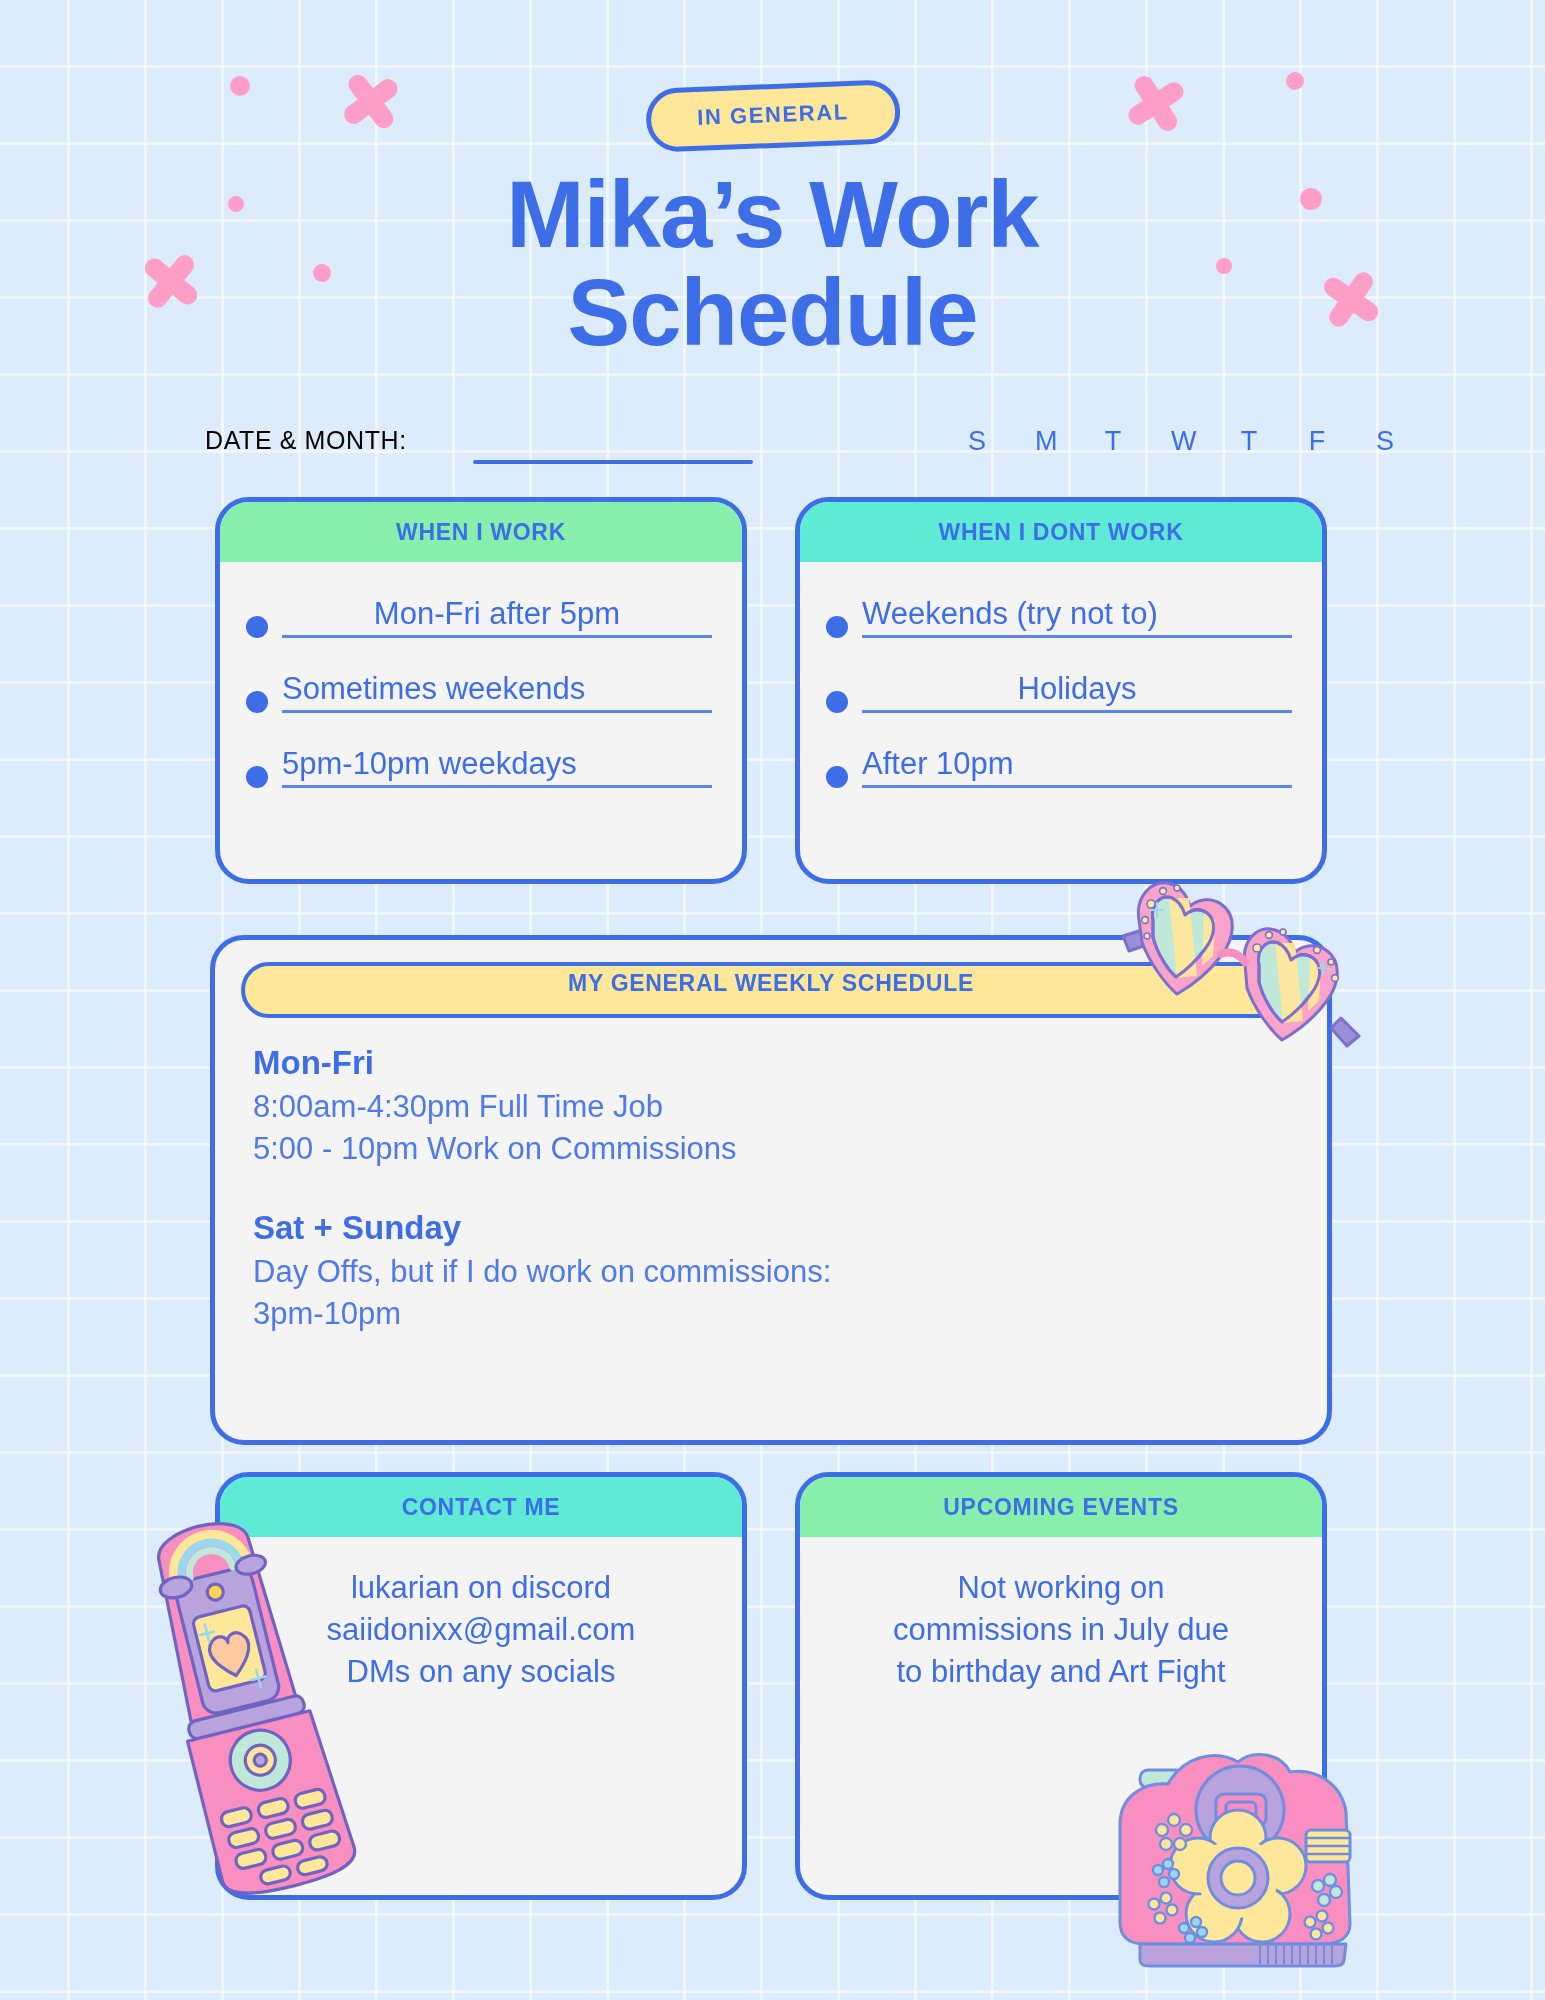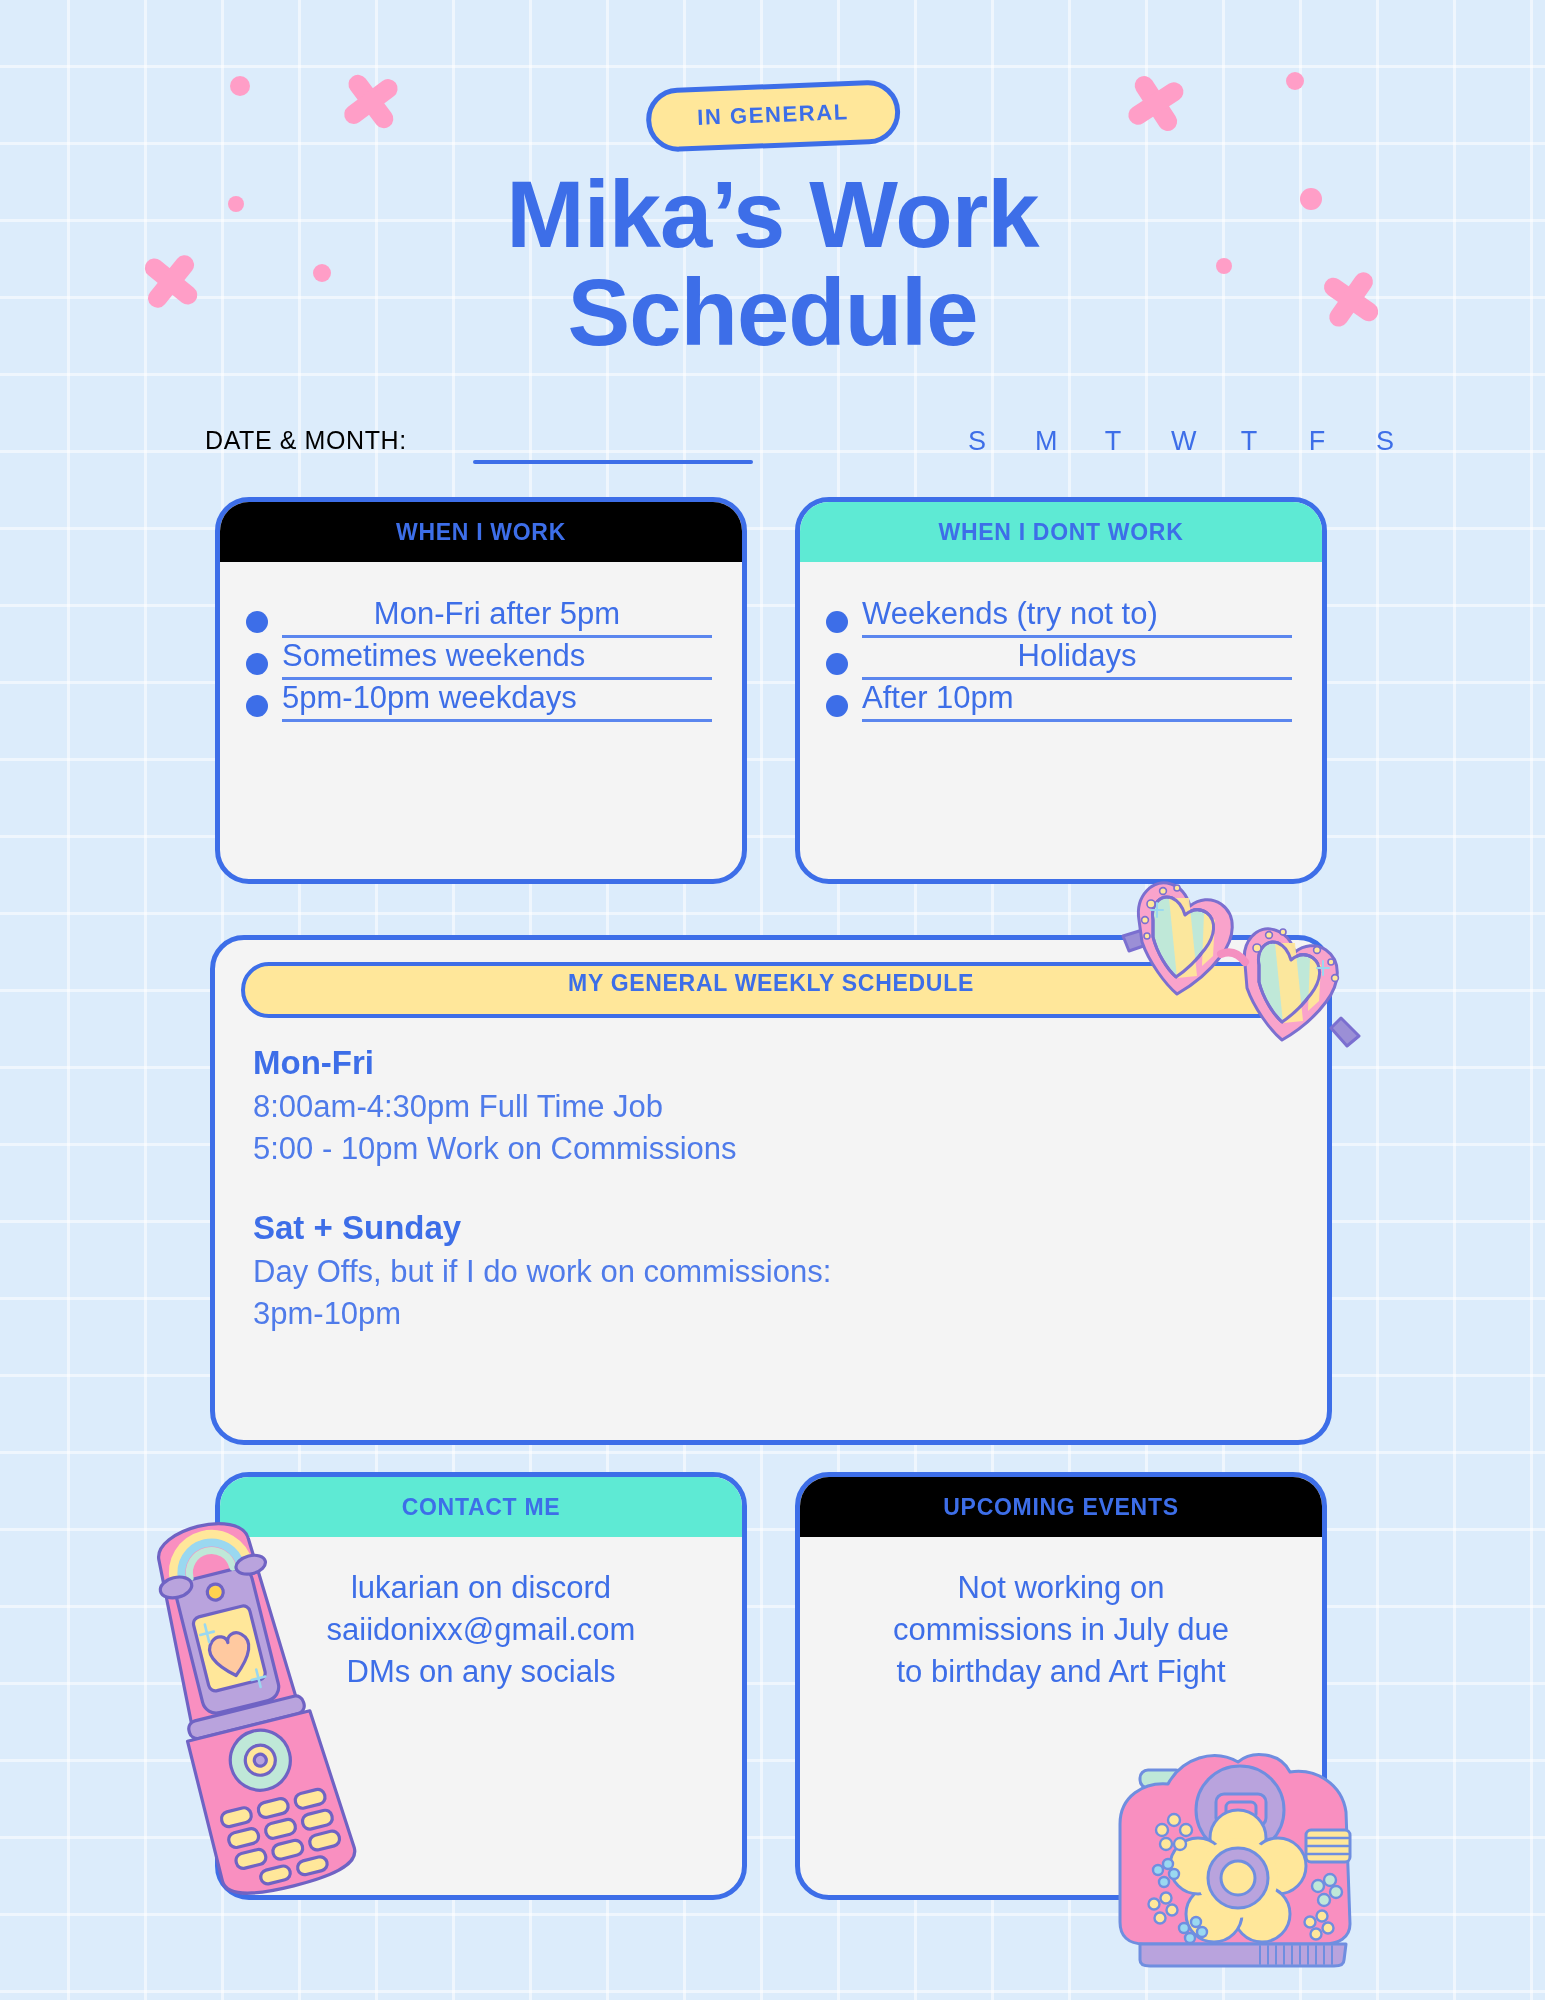--- a/index.html
+++ b/index.html
@@ -138,30 +138,31 @@
     overflow: hidden;
   }
   .card-head {
     text-align: center;
     color: #3d6ee8;
     font-size: 23px;
     font-weight: 700;
     letter-spacing: 0.7px;
     padding: 17px 10px 16px;
   }
-  .head-pink  { background: #000000; }
+  .head-pink  { background: #86efac; }
   .head-green { background: #5eead4; }
 
   
   .bullet-list {
     padding: 34px 30px 10px 26px;
   }
   .bullet-row {
     display: flex;
-    align-items: center;
+    align-items: flex-end;
+    margin-bottom: 33px;
   }
   .bullet-dot {
     width: 22px; height: 22px;
     border-radius: 50%;
     background: #3d6ee8;
     flex: 0 0 22px;
     margin-top: 10px;
     margin-right: 14px;
   }
   .bullet-field {

